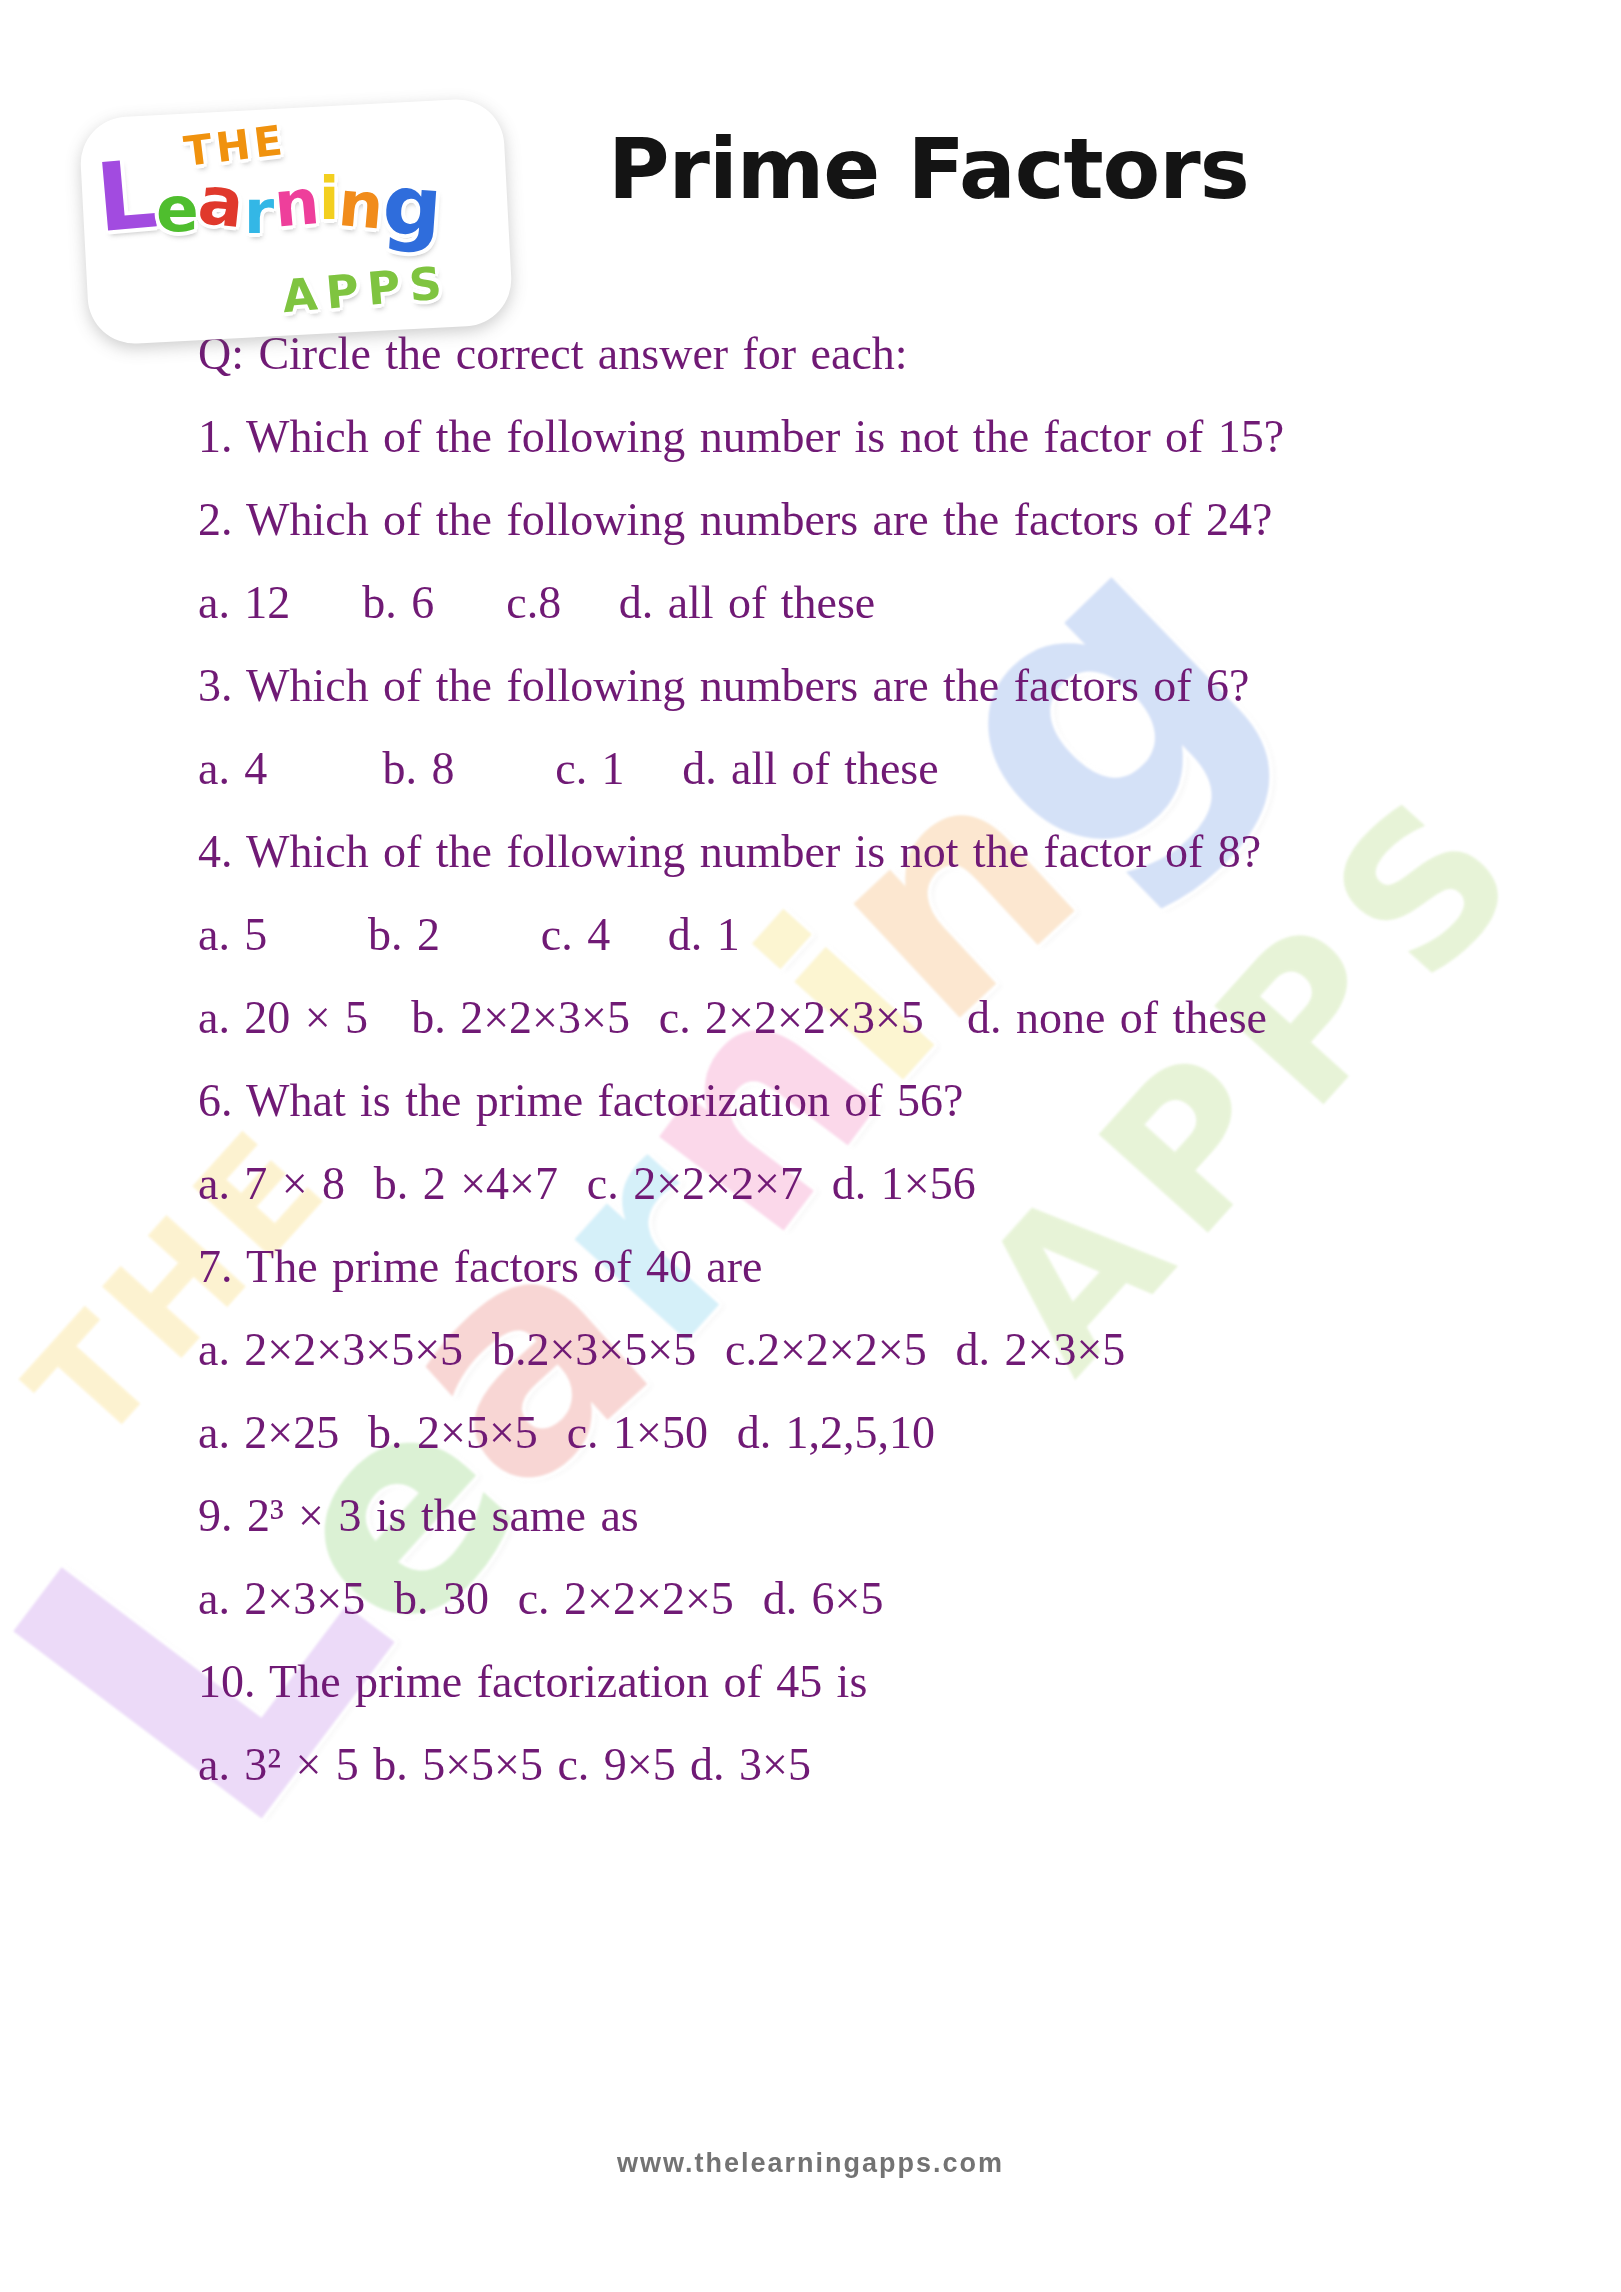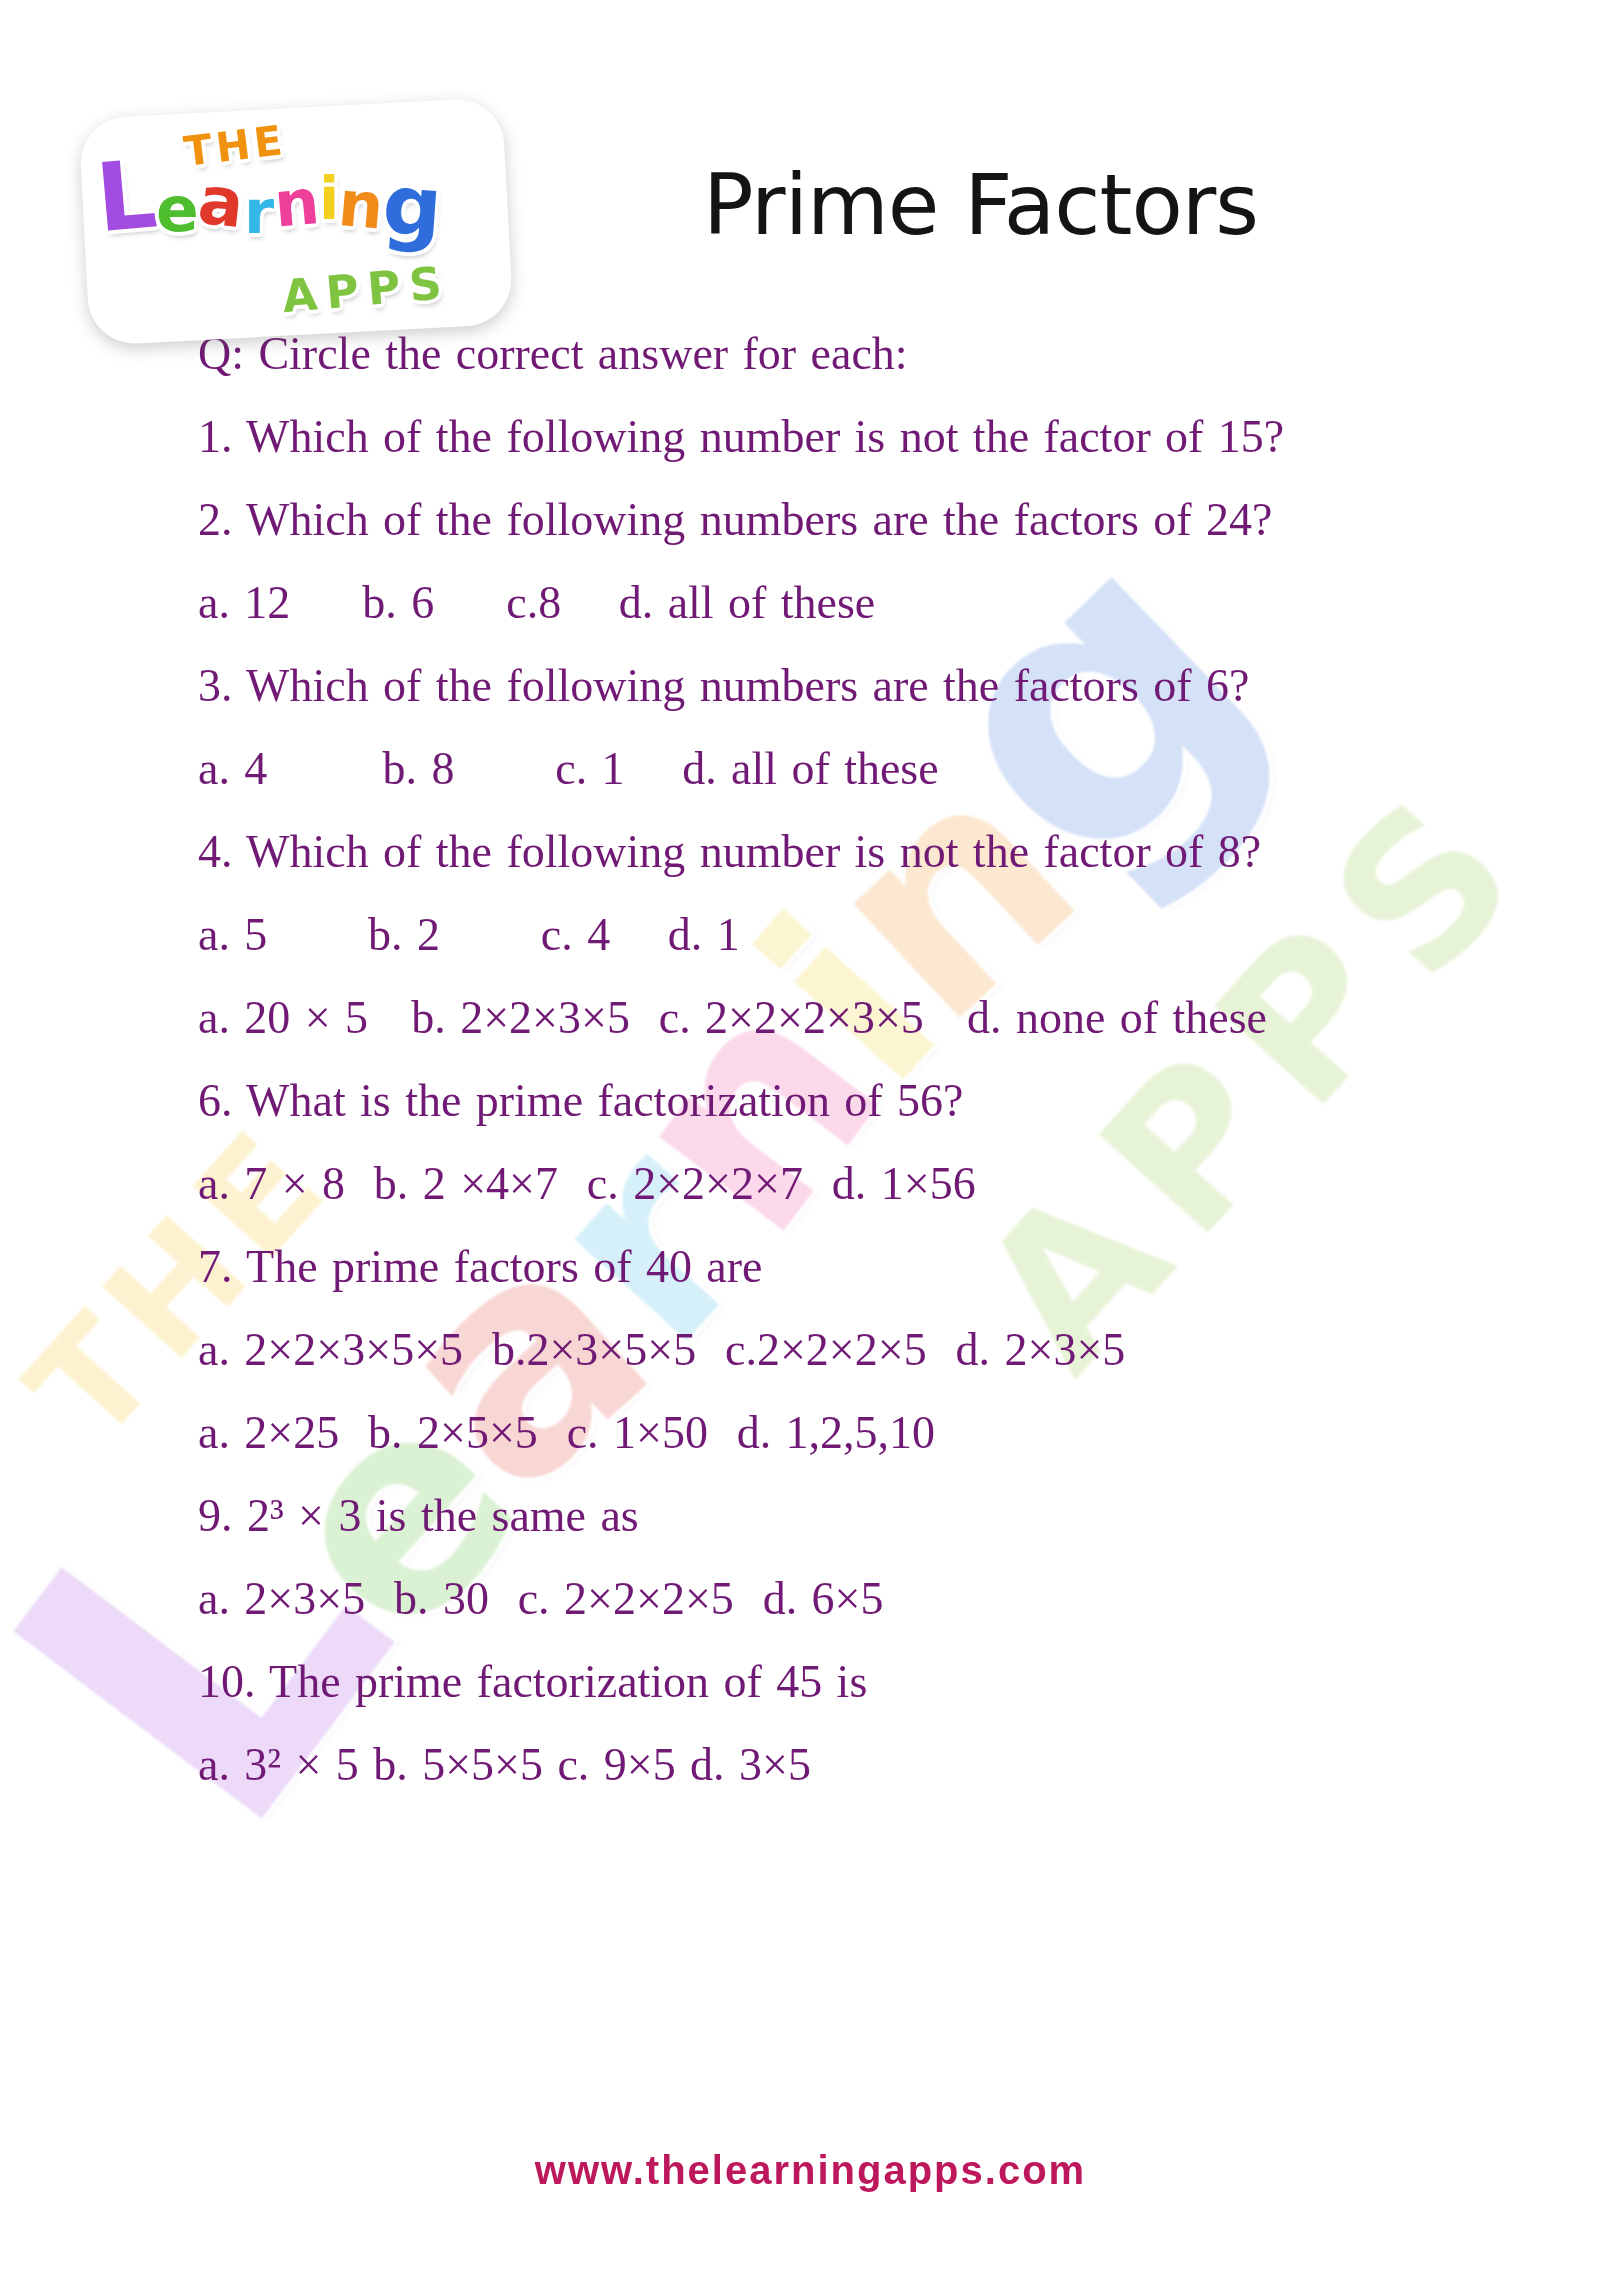--- a/index.html
+++ b/index.html
@@ -42,23 +42,22 @@
   .learning-letters span:nth-child(6){font-size:.91em;transform:translateY(-2px);}
   .learning-letters span:nth-child(7){font-size:.97em;transform:rotate(5deg) translateY(5.9px);}
   .learning-letters span:nth-child(8){font-size:1.27em;transform:rotate(4deg) translateY(13.7px);}
   .logo-apps{
     position:absolute;left:192px;top:147px;transform:rotate(-5deg);
     font-size:45px;letter-spacing:8.8px;
   }
   
   .title{
     position:absolute;left:608px;top:123px;width:745px;z-index:2;
-    text-align:center;
-    font-family:"DejaVu Sans", sans-serif;font-weight:400;
-    font-size:84px;letter-spacing:-1px;line-height:1.1;margin-top:36px;
+    font-family:"DejaVu Sans", sans-serif;font-weight:700;
+    font-size:84px;letter-spacing:-1px;line-height:1.1;
   }
   
   .watermark{
     position:absolute;left:-9.8px;top:490px;width:1470px;height:1470px;
     transform:rotate(-48deg);opacity:.20;z-index:0;pointer-events:none;
     filter:blur(1px);
   }
   .wm-the{
     position:absolute;left:147px;top:284px;
     font-family:"DejaVu Sans", sans-serif;font-weight:700;
@@ -79,21 +78,21 @@
     font-size:46px;color:#701a75;word-spacing:2.9px;
   }
   .line{
     height:83px;line-height:83px;white-space:pre;
   }
   
   .footer{
     position:absolute;left:0;top:2148px;width:1621px;z-index:2;
     text-align:center;
     font-family:"Liberation Sans", sans-serif;font-weight:700;
-    font-size:40px;letter-spacing:2px;color:#be185d;
+    font-size:27px;letter-spacing:2px;color:#737373;
   }
 </style>
 </head>
 <body>
 
 <div class="page">
 
   <div class="watermark">
     <div class="wm-the bubble">THE</div>
     <div class="wm-learning learning-letters bubble"><span style="color: rgb(162, 75, 224);">L</span><span style="color: rgb(79, 190, 46);">e</span><span style="color: rgb(224, 57, 44);">a</span><span style="color: rgb(51, 183, 230);">r</span><span style="color: rgb(238, 63, 155);">n</span><span style="color: rgb(243, 207, 31);">i</span><span style="color: rgb(241, 140, 27);">n</span><span style="color: rgb(47, 109, 220);">g</span></div>

